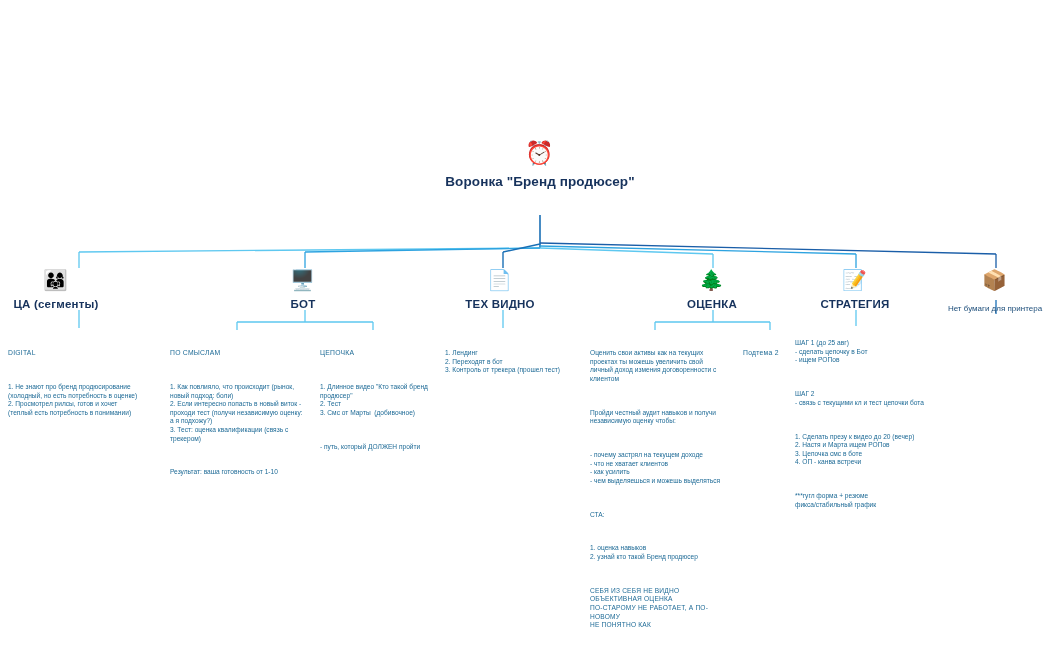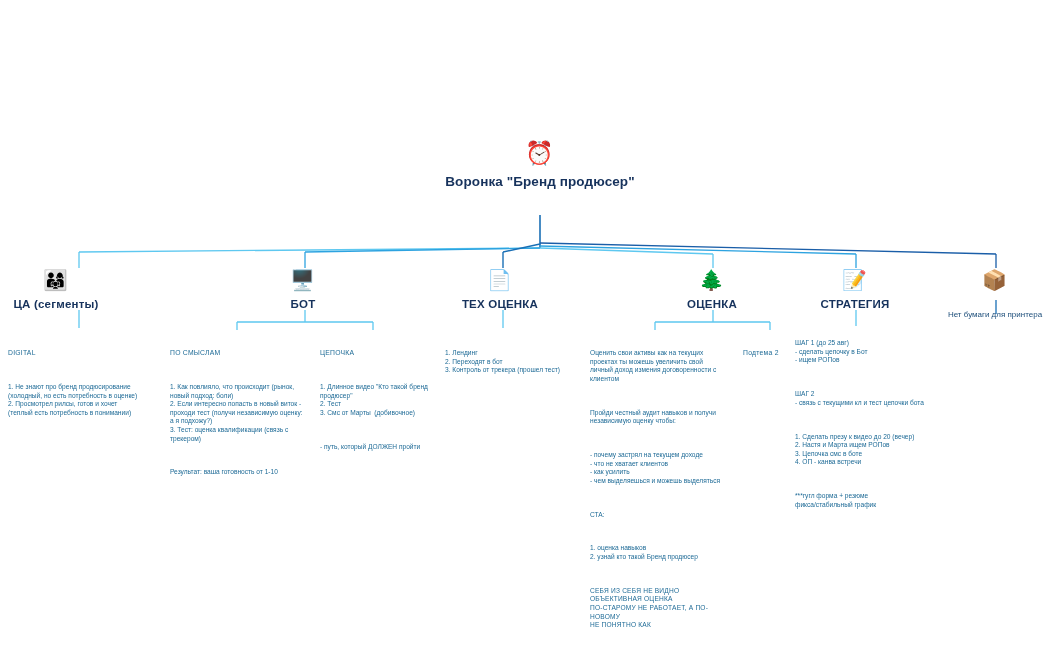--- a/index.html
+++ b/index.html
@@ -75,21 +75,21 @@
   .branch-tech   { left: 440px; top: 268px; width: 120px; }
   .branch-offer  { left: 652px; top: 268px; width: 120px; }
   .branch-strat  { left: 795px; top: 268px; width: 120px; }
   .branch-paper  { left: 940px; top: 268px; width: 110px; }
 
   .branch-paper .b-title {
     font-size: 8px;
     font-weight: normal;
     color: #1d4e7a;
     letter-spacing: 0;
-    margin-top: 18px;
+    margin-top: 12px;
   }
 
   
   .block {
     position: absolute;
     font-size: 6.6px;
     line-height: 8.6px;
     color: #1d6a96;
     white-space: pre-wrap;
   }
@@ -167,21 +167,21 @@
     <div class="b-title">ЦА (сегменты)</div>
   </div>
 
   <div class="branch branch-bot">
     <span class="b-icon">🖥️</span>
     <div class="b-title">БОТ</div>
   </div>
 
   <div class="branch branch-tech">
     <span class="b-icon">📄</span>
-    <div class="b-title">ТЕХ ОЦЕНКА</div>
+    <div class="b-title">ТЕХ ВИДНО</div>
   </div>
 
   <div class="branch branch-offer">
     <span class="b-icon">🌲</span>
     <div class="b-title">ОЦЕНКА</div>
   </div>
 
   <div class="branch branch-strat">
     <span class="b-icon">📝</span>
     <div class="b-title">СТРАТЕГИЯ</div>

